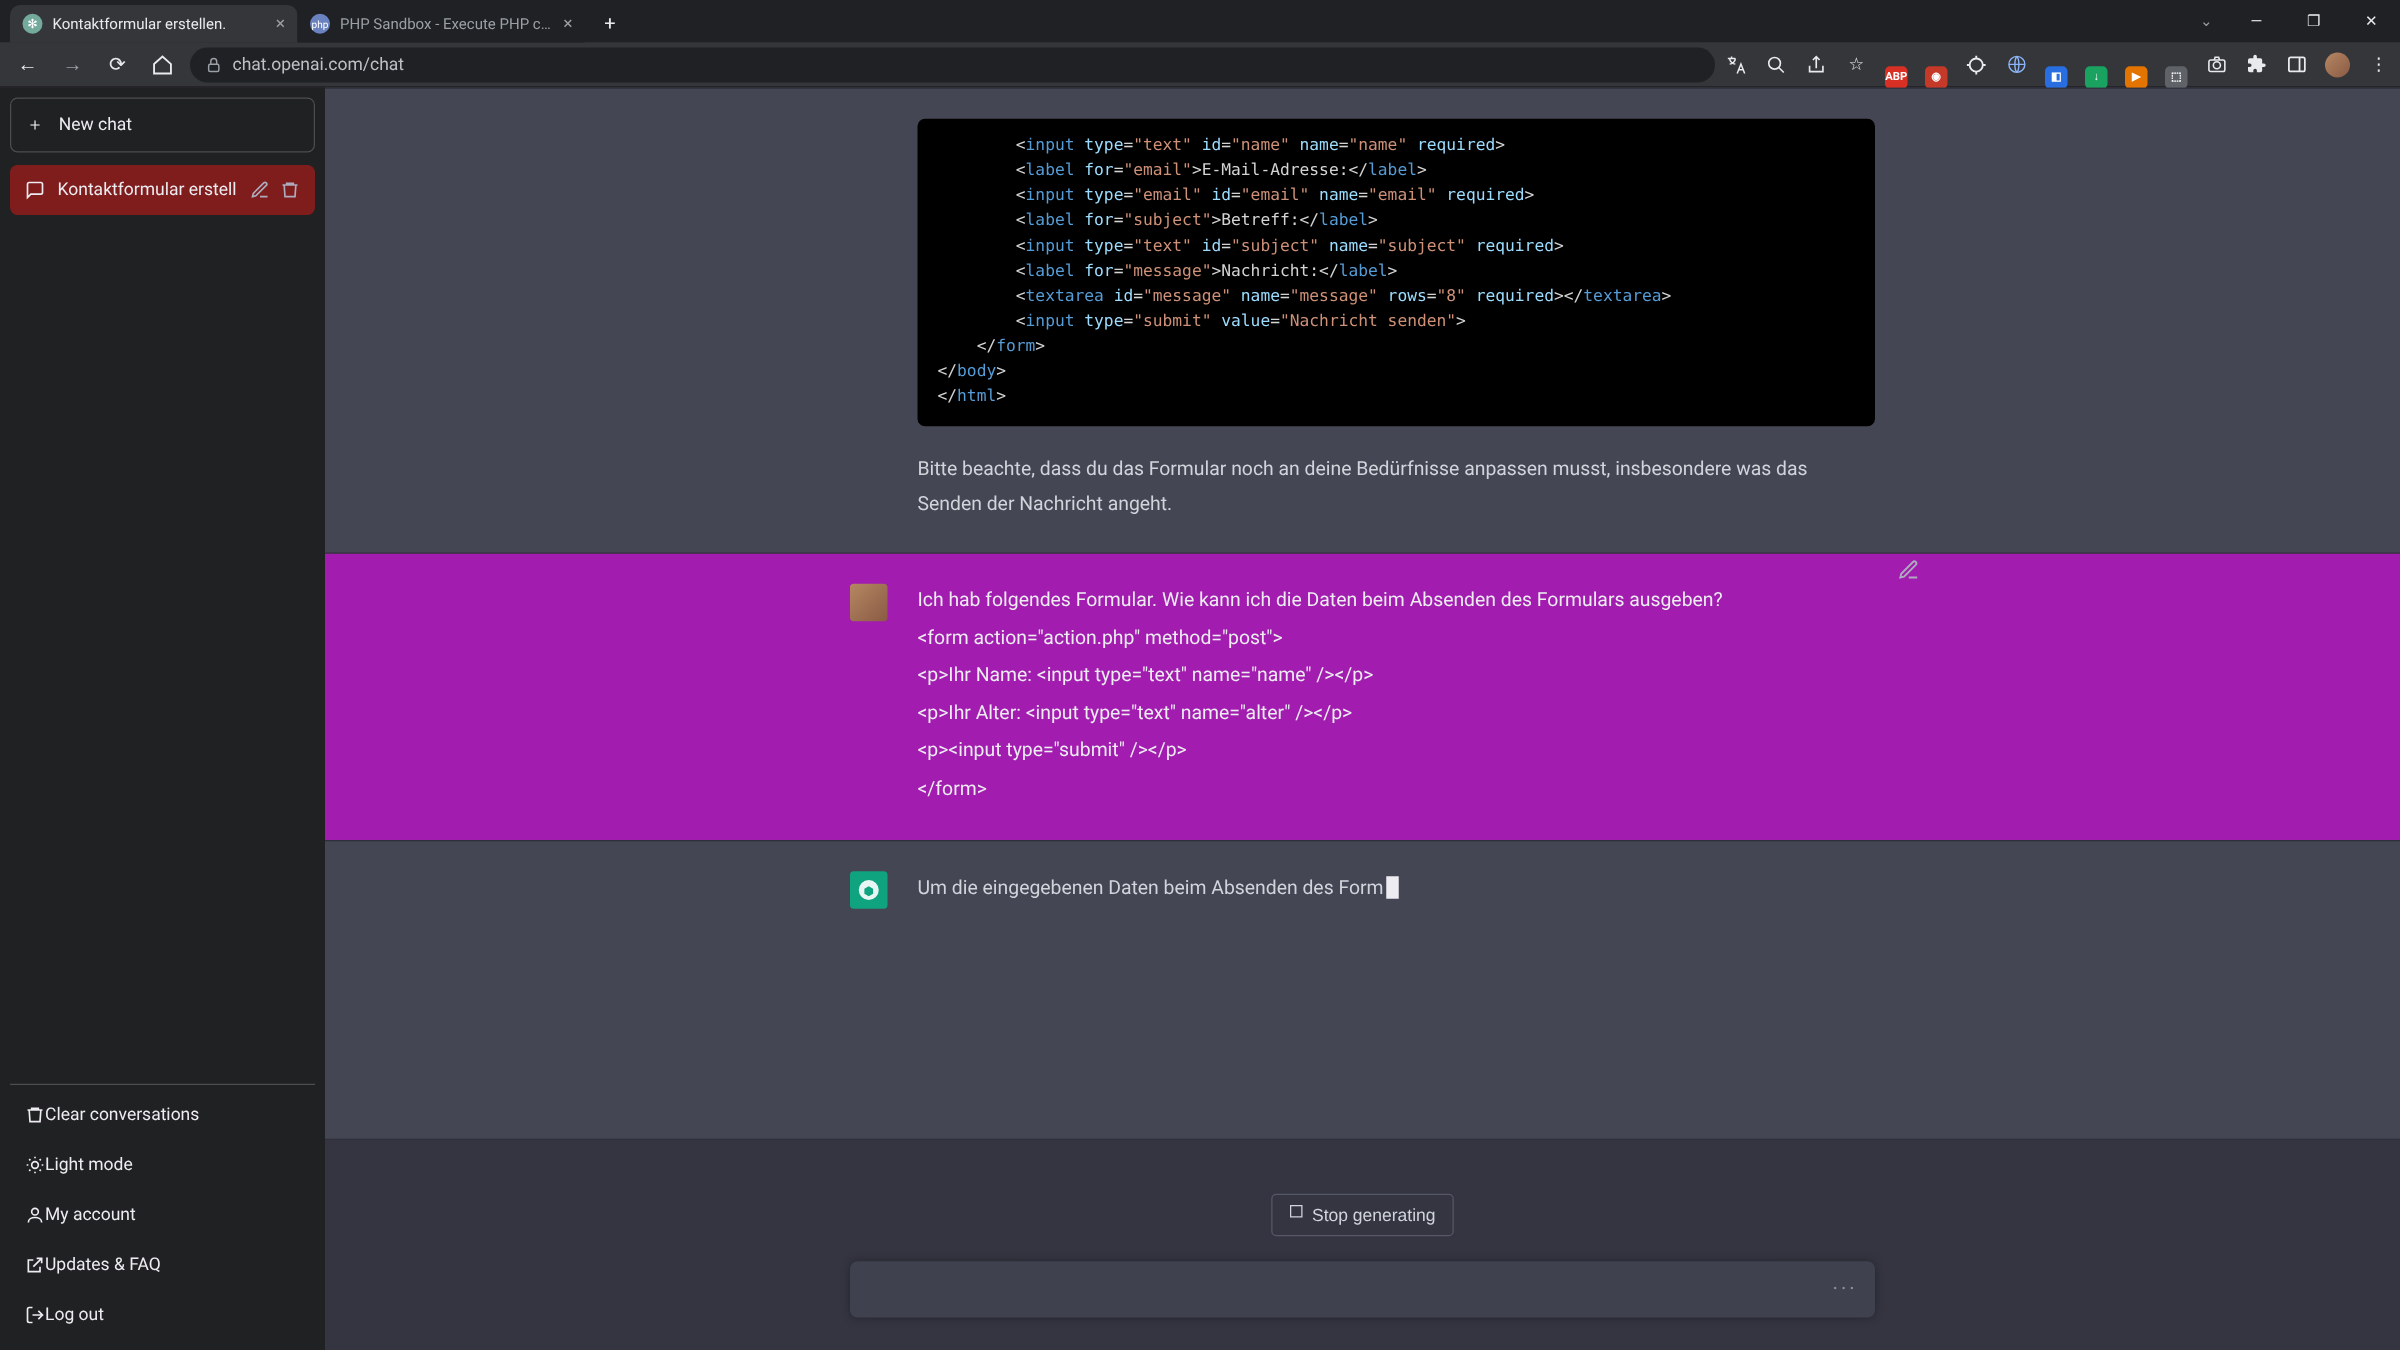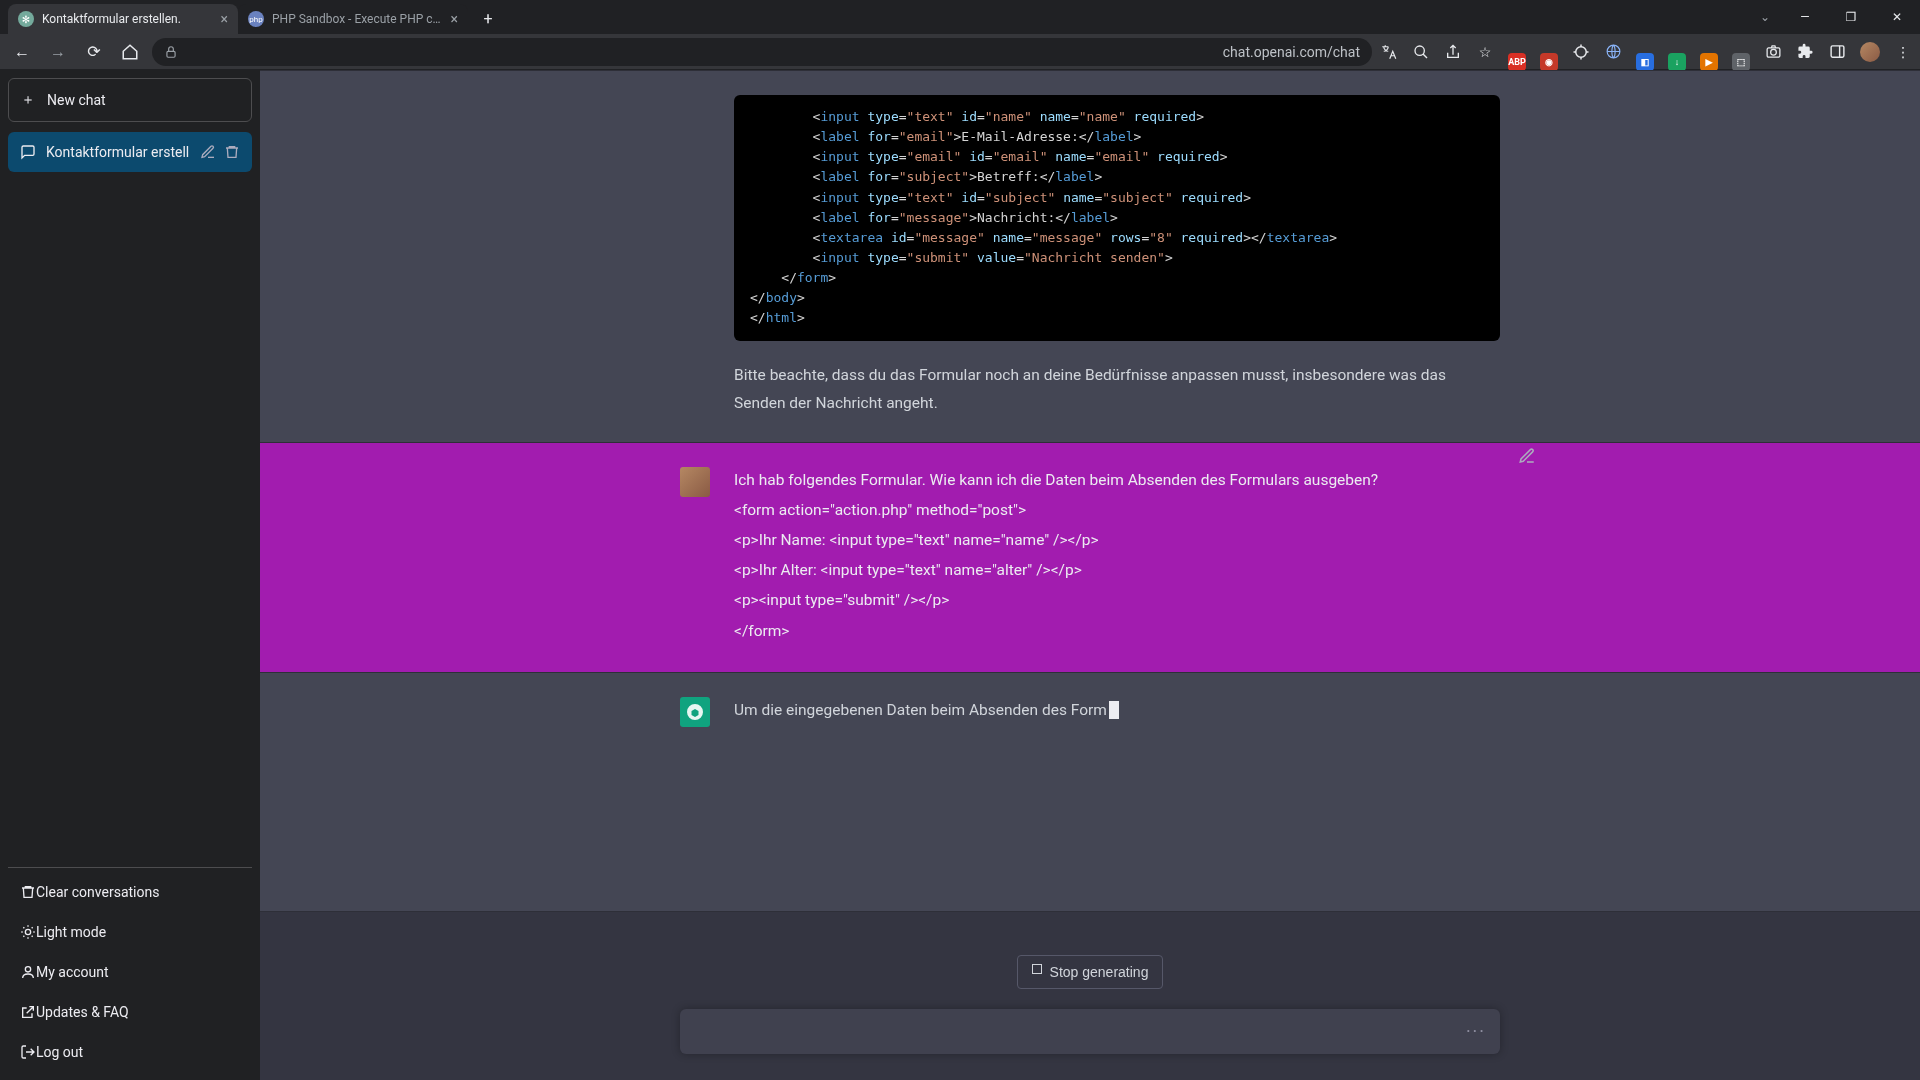--- a/index.html
+++ b/index.html
@@ -73,21 +73,21 @@
   .nav-btn.enabled { color:#e8eaed; }
   .url-field {
     flex:1;
     background:#202124;
     border-radius:20px;
     height:28px;
     display:flex; align-items:center;
     padding:0 12px;
     gap:8px;
   }
-  .url-text { color:#bdc1c6; font-size:14px; flex:1;text-align:right; }
+  .url-text { color:#bdc1c6; font-size:14px; flex:1; }
   .addr-icons { display:flex; align-items:center; gap:14px; }
   .addr-icon {
     width:18px; height:18px; display:flex; align-items:center; justify-content:center;
     color:#e8eaed; font-size:14px; cursor:pointer;
   }
   .ext-badge {
     width:18px; height:18px; border-radius:4px; display:flex; align-items:center;
     justify-content:center; font-size:9px; font-weight:bold; cursor:pointer;margin-top:20px;
   }
   .ext-red { background:#d93025; color:#fff;}
@@ -123,21 +123,21 @@
   .chat-item {
     padding:12px;
     border-radius:6px;
     display:flex;
     align-items:center;
     gap:10px;
     color:#ececf1;
     font-size:14px;
     cursor:pointer;
   }
-  .chat-item.active { background:#0c4a6e; }
+  .chat-item.active { background:#7f1d1d; }
   .chat-item-title { flex:1; overflow:hidden; white-space:nowrap; text-overflow:ellipsis;}
   .chat-item-actions { display:flex; gap:8px; color:#acacbe; }
   .sidebar-footer { display:flex; flex-direction:column; border-top:1px solid #4d4d4f; padding-top:4px;}
   .sidebar-link {
     padding:12px;
     display:flex; align-items:center; gap:0;
     color:#ececf1; font-size:14px; cursor:pointer;
     border-radius:6px;
   }
   .icon16 { width:16px; height:16px; display:inline-flex; }

